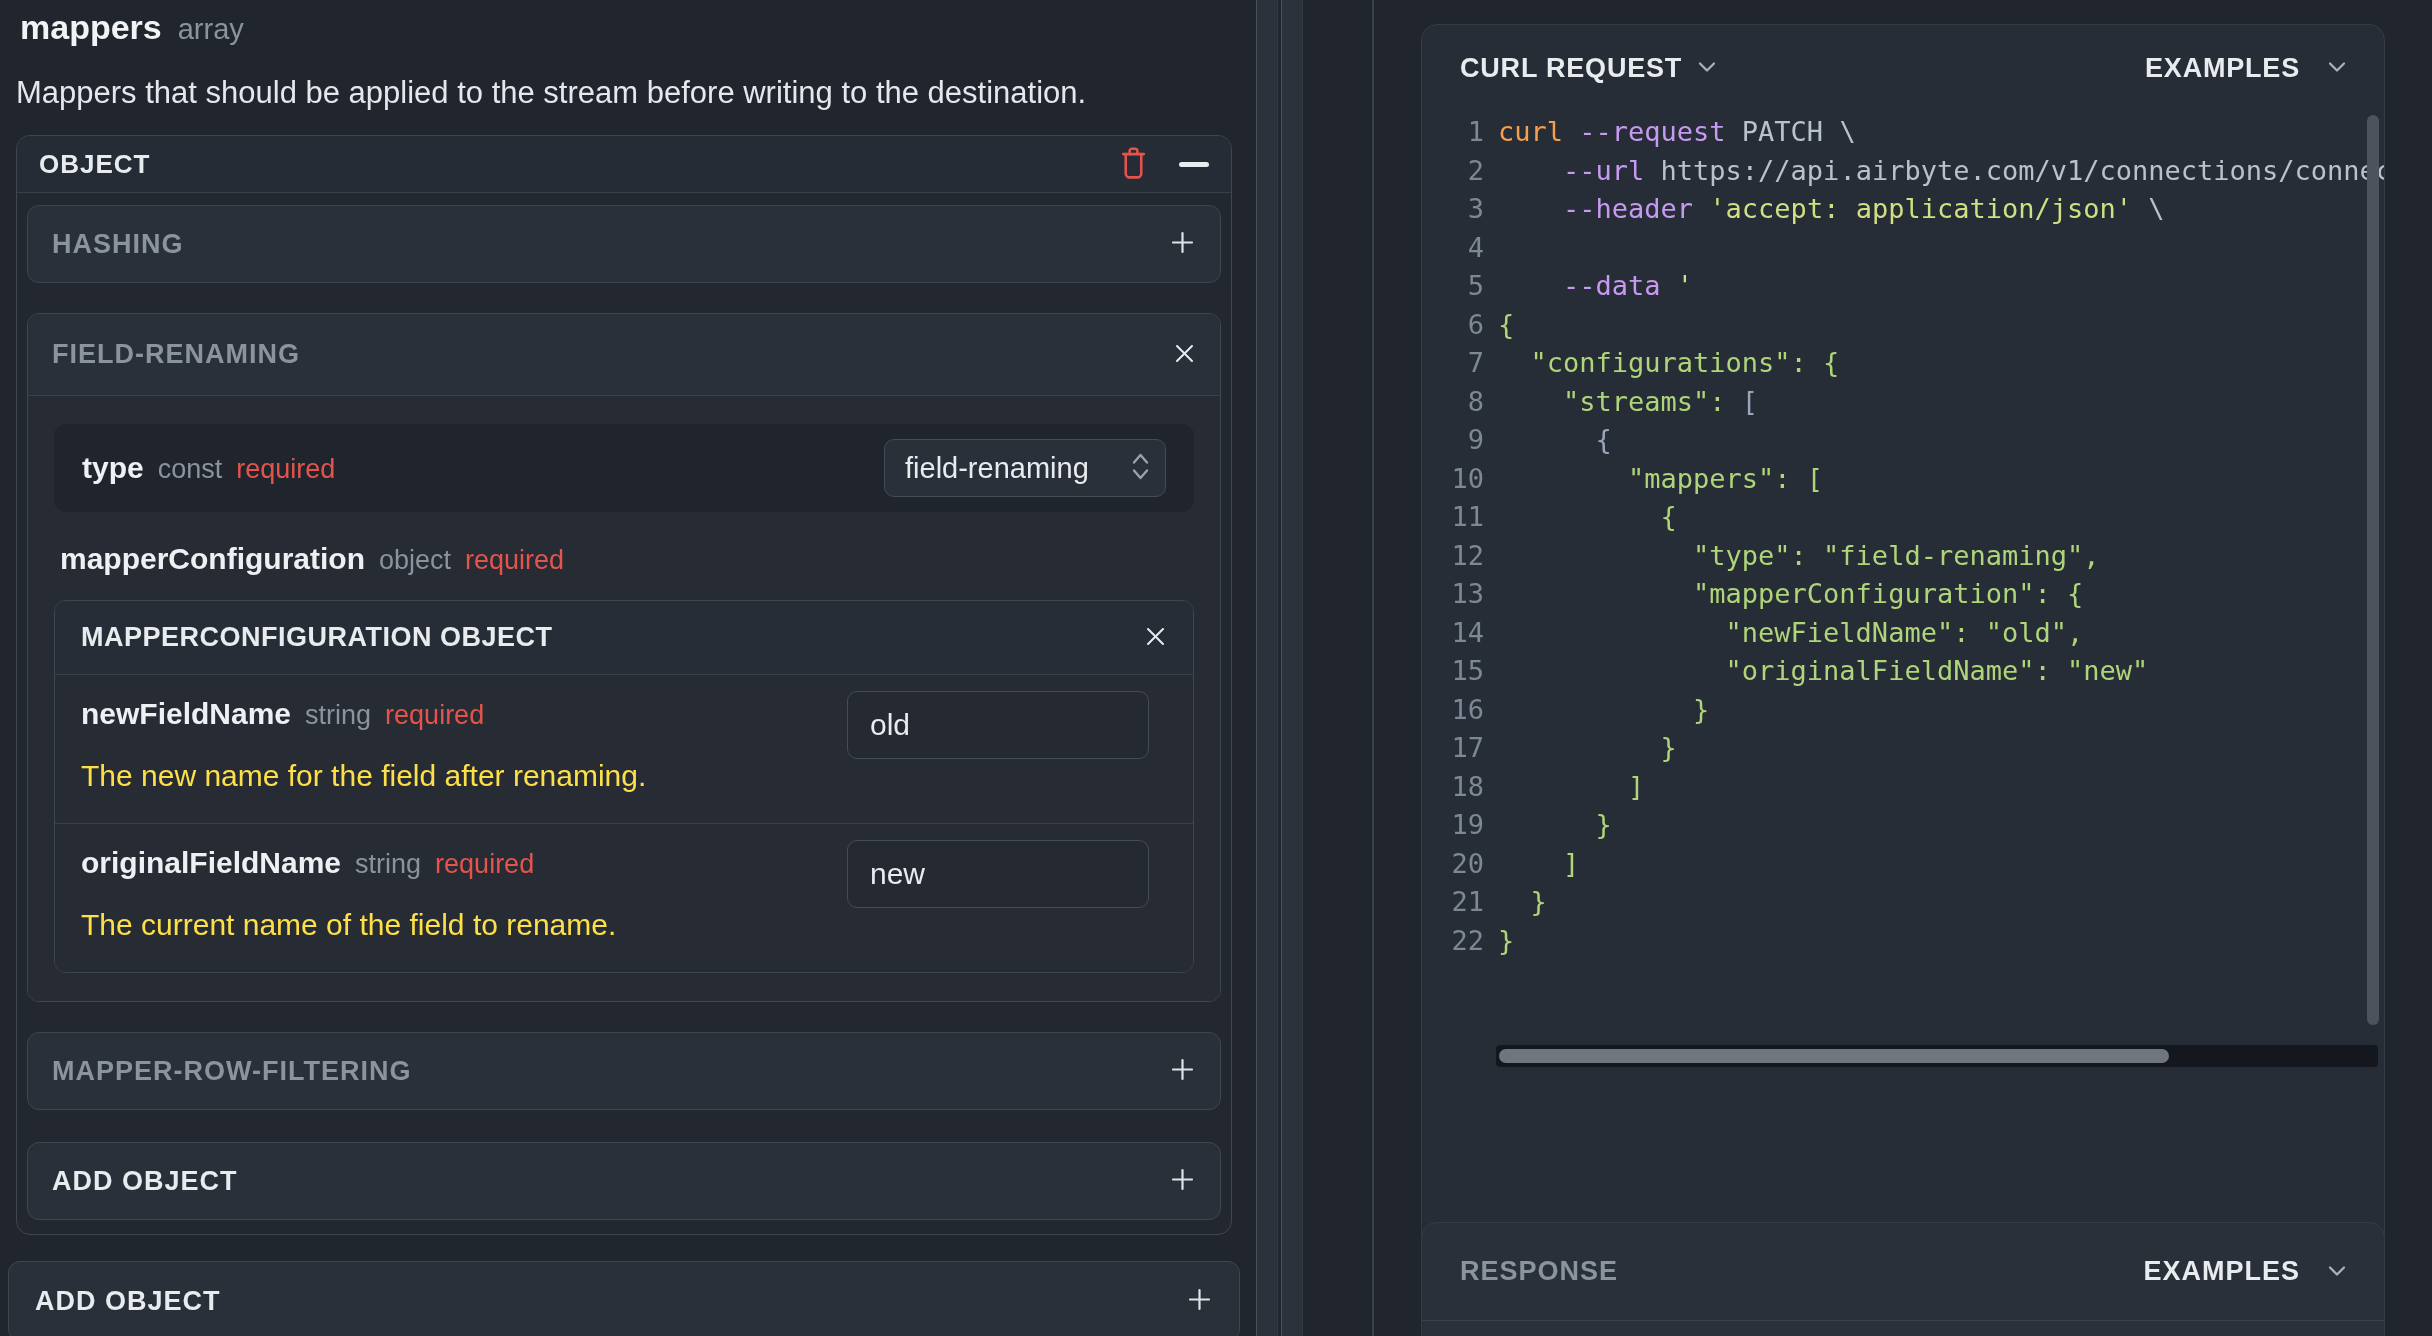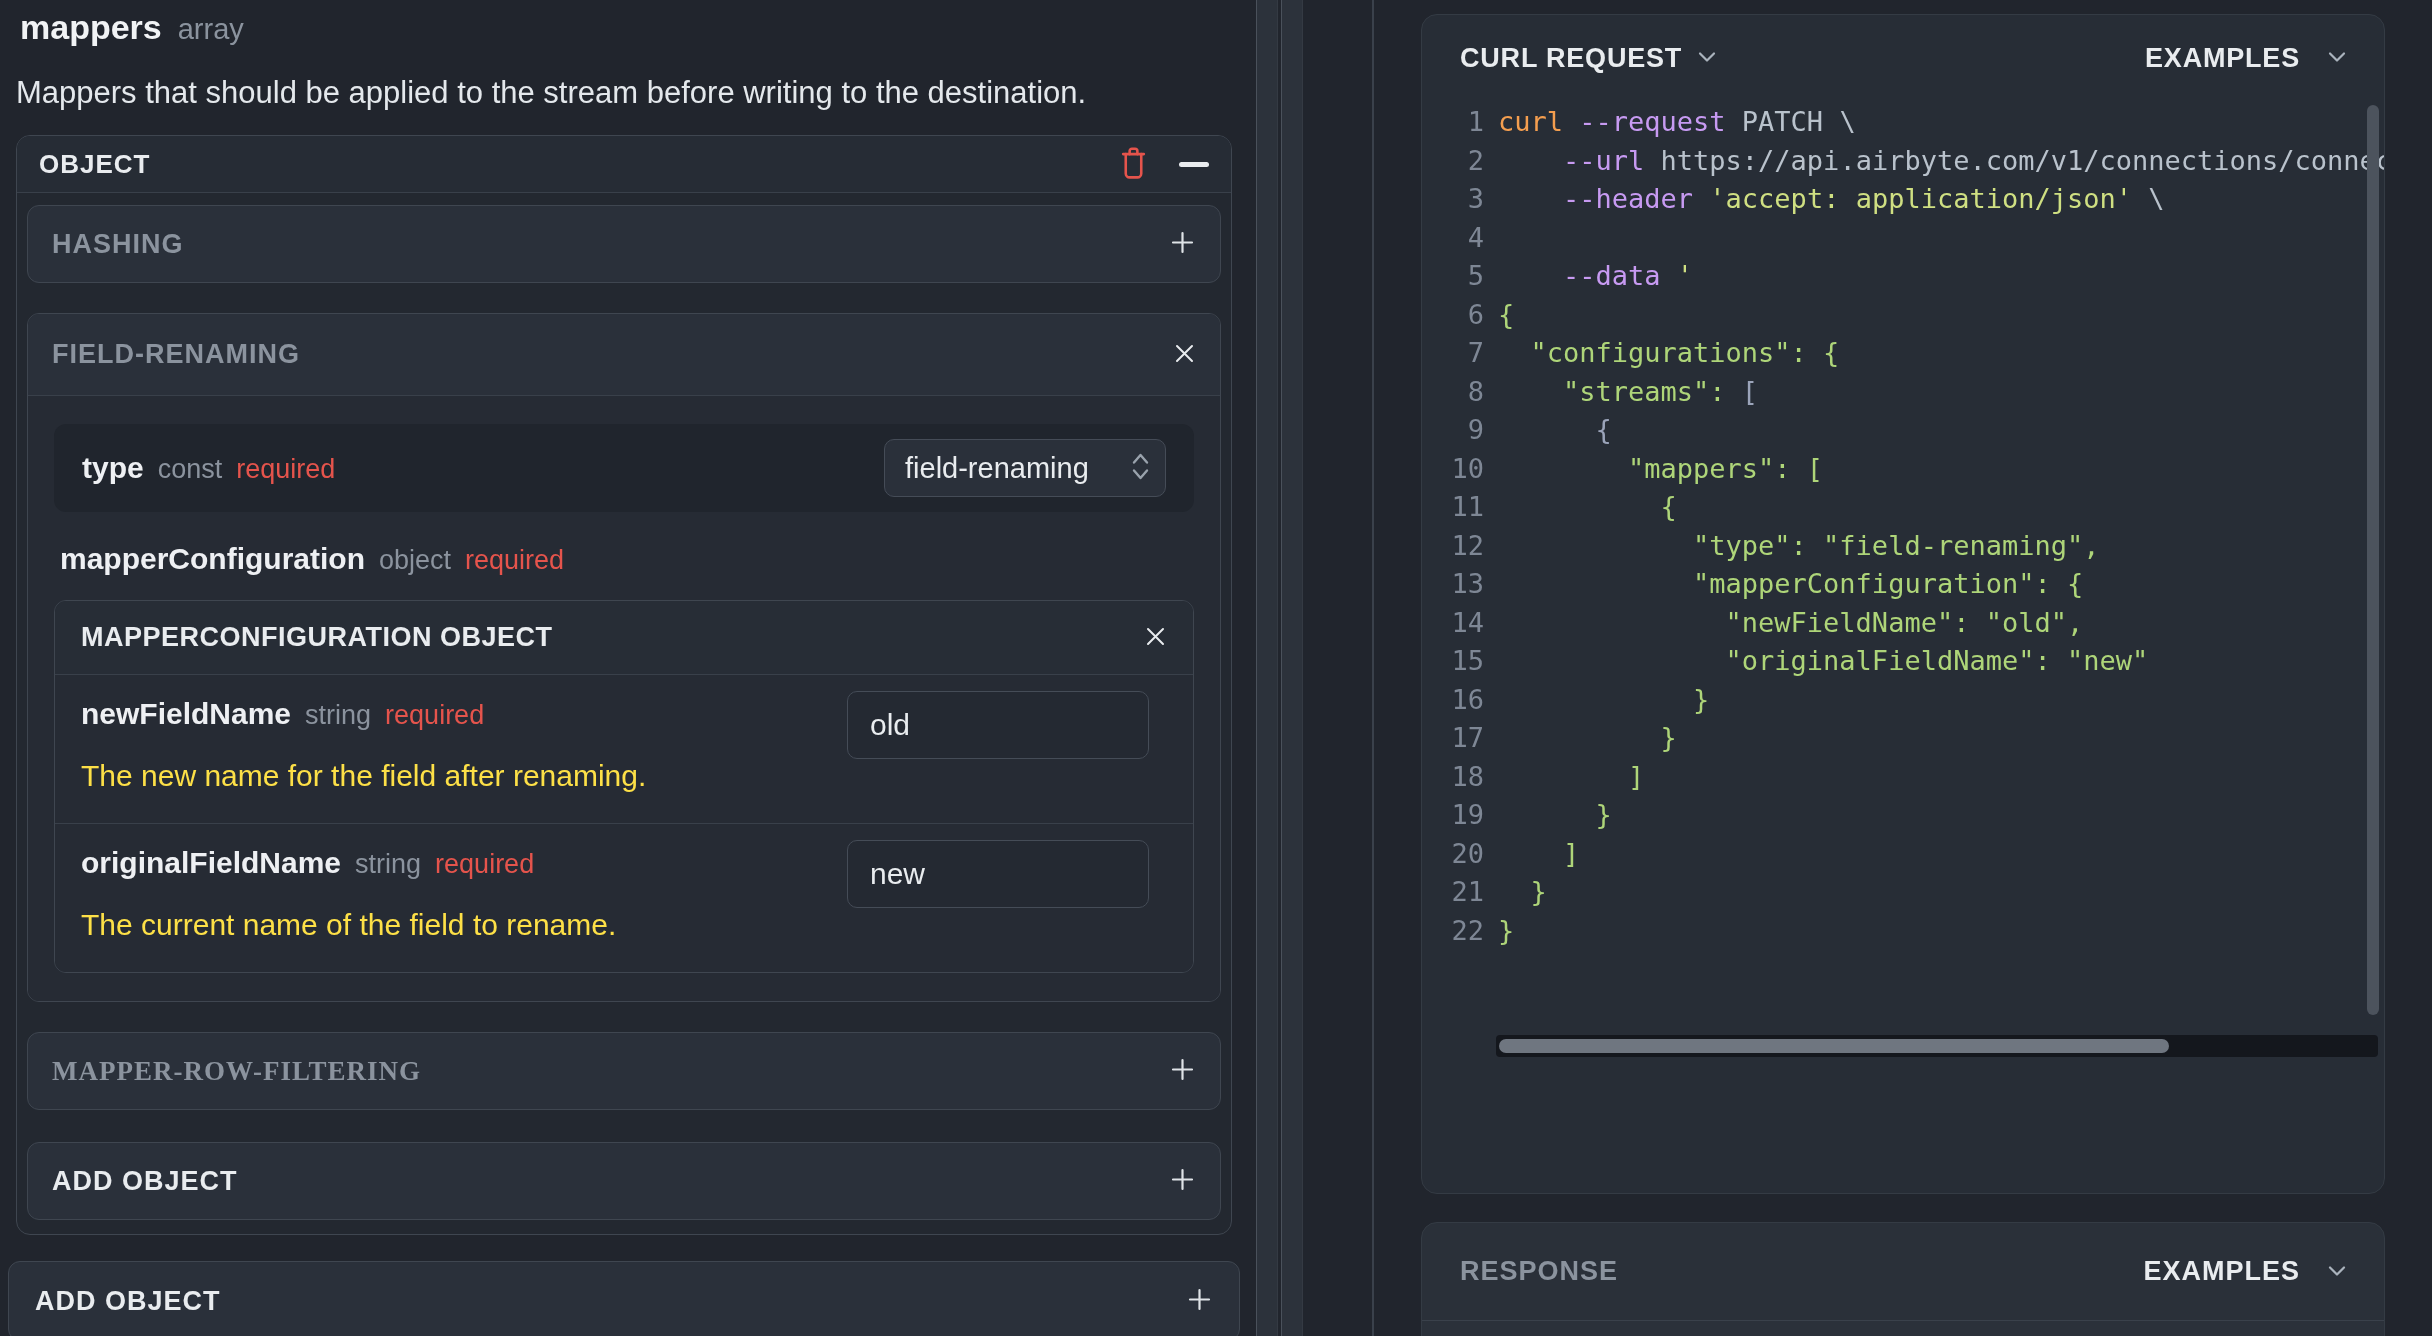--- a/index.html
+++ b/index.html
@@ -53,40 +53,40 @@
   .mco-panel { border:1.5px solid #3f4650; border-radius:12px; overflow:hidden; }
   .mco-header { height:74px; display:flex; align-items:center; padding:0 26px; background:#272d36; border-bottom:1px solid #39404a; }
   .mco-header .caps { font-size:27px; letter-spacing:0.5px; }
   .field-row { position:relative; background:#262b34; padding:22px 26px 30px 26px; }
   .field-row + .field-row { border-top:1px solid #39404a; }
   .field-desc { margin-top:28px; font-size:30px; color:#fde047; }
   .field-input { position:absolute; right:44px; top:16px; width:302px; height:68px;
     background:#242932; border:1.5px solid #454c57; border-radius:10px;
     color:#e9ecef; font-size:30px; font-family:"Liberation Sans", sans-serif; padding:0 22px; outline:none; }
 
-  .mt30 { margin-top:30px;font-family:Liberation Serif, serif; }
+  .mt30 { margin-top:30px; }
   .mt32 { margin-top:32px; }
   .addobj-outer { margin:26px -8px 0 -8px; height:80px; border:1.5px solid #3f4650; border-radius:12px;
     background:#2a303a; display:flex; align-items:center; padding:0 26px; }
   .addobj-outer .caps { font-size:27px; }
 
   
   .icon-btn { display:flex; align-items:center; justify-content:center; background:none; border:none; cursor:pointer; }
   .minus-bar { width:30px; height:5px; background:#e9ecef; border-radius:3px; }
   .trash-wrap { margin-right:30px; }
 
   
   .vstrip { position:absolute; top:0; height:1336px; width:22px; background:#2c323b;
     border-left:1px solid #4a515b; border-right:1px solid #343a43; }
   .strip-a { left:1256px; }
   .strip-b { left:1281px; }
   .col-divider { position:absolute; top:0; height:1336px; left:1372px; width:2px; background:#3a414b; }
 
   
-  .curl-card { position:absolute; left:1421px; top:14px; width:964px; height:1180px;
+  .curl-card { position:absolute; left:1421px; top:24px; width:964px; height:1312px;
     background:#272d36; border:1px solid #343b44; border-radius:16px; overflow:hidden; }
   .card-header { height:86px; display:flex; align-items:center; padding:0 38px; }
   .card-header .caps { font-size:27px; letter-spacing:0.8px; }
   .hdr-left { display:flex; align-items:center; gap:16px; }
   .hdr-right { display:flex; align-items:center; gap:28px; }
 
   .code-wrap { position:relative; height:962px; padding:2px 0 0 26px; overflow:hidden; }
   .code-lines { height:888px; overflow:hidden; font-family:"DejaVu Sans Mono", monospace; font-size:27px; }
   .code-line { display:flex; height:38.5px; line-height:38.5px; white-space:pre; }
   .code-line .ln { width:36px; text-align:right; margin-right:14px; color:var(--code-ln); flex:none; }

